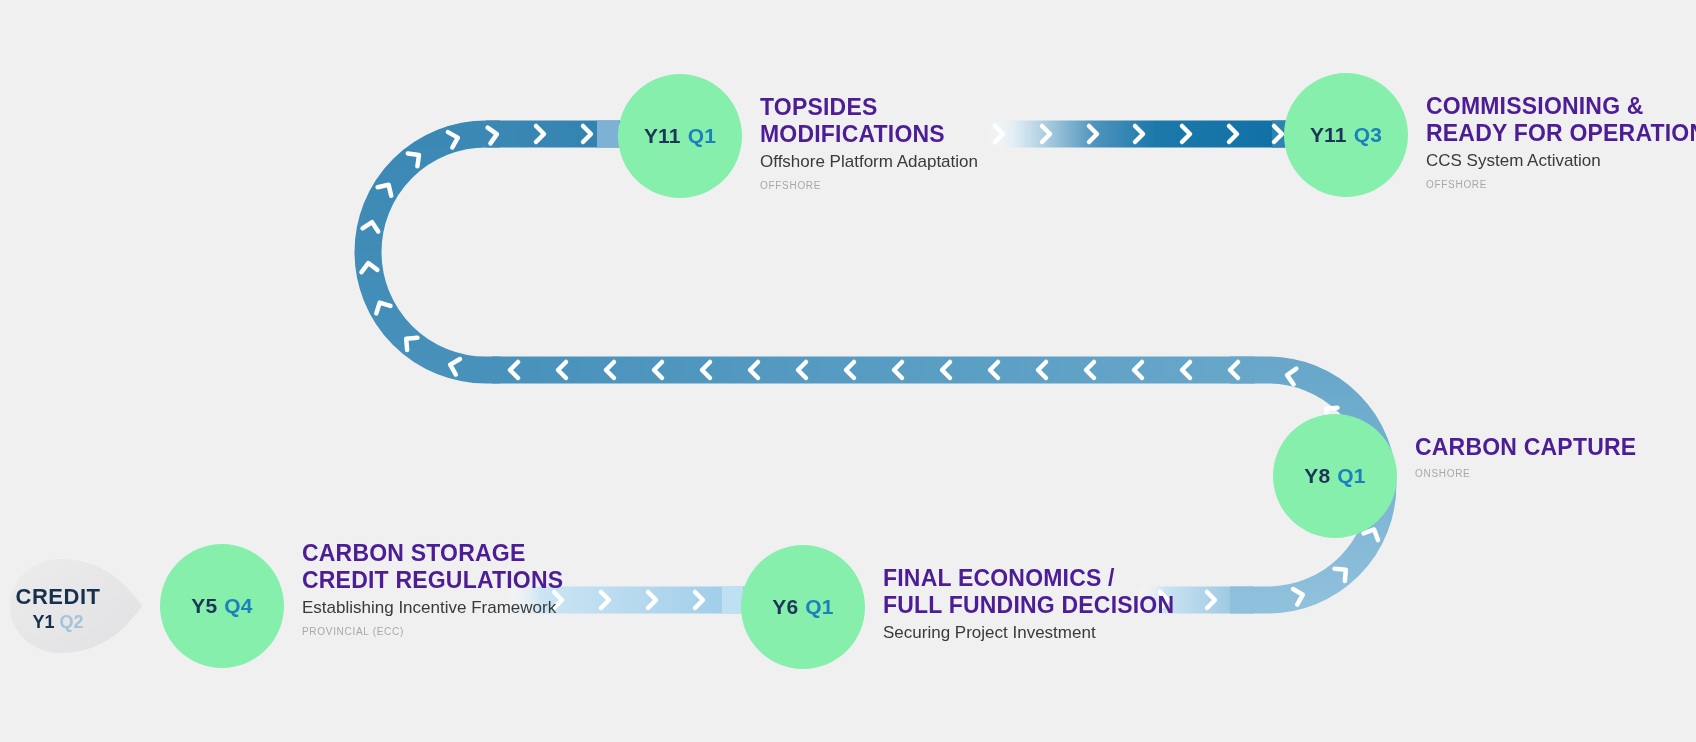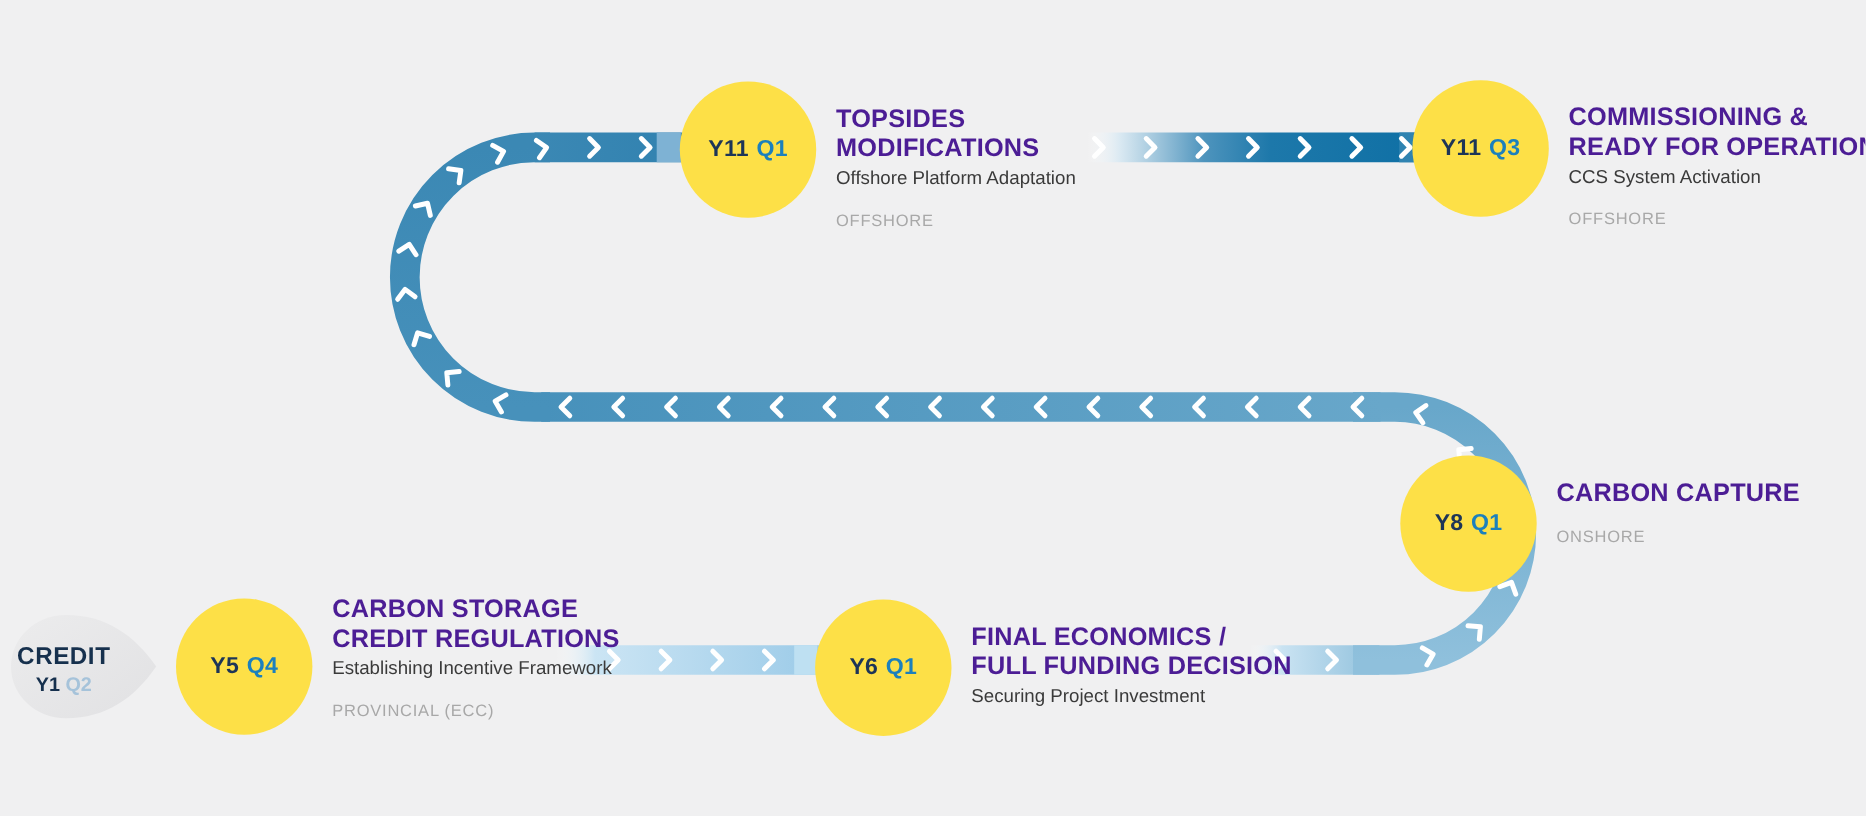--- a/index.html
+++ b/index.html
@@ -14,41 +14,41 @@
     background:#f0f0f1;
     overflow:hidden;
   }
   .canvas svg.pathlayer{position:absolute;left:0;top:0;}
 
   
   .node{
     position:absolute;
     width:124px;height:124px;
     border-radius:50%;
-    background:#fde047;
+    background:#86efac;
     display:flex;align-items:center;justify-content:center;
     gap:7px;
     font-weight:bold;font-size:21px;
     letter-spacing:.2px;
   }
   .node .yr{color:#1d3557;}
   .node .qt{color:#1c80bd;}
 
   
   .info{position:absolute;white-space:nowrap;}
   .info .title{
     font-weight:bold;font-size:23px;line-height:27px;
     color:#4c1d95;letter-spacing:.2px;
   }
   .info .subtitle{
     font-size:17px;line-height:22px;color:#3a3a3a;margin-top:3px;
   }
   .info .tag{
-    font-size:15px;line-height:15px;color:#a8a8a8;
-    letter-spacing:.7px;margin-top:20px;
+    font-size:10px;line-height:15px;color:#a8a8a8;
+    letter-spacing:.7px;margin-top:5px;
   }
 
   
   .start-label{
     position:absolute;left:0;top:584px;width:116px;
     text-align:center;white-space:nowrap;
   }
   .start-label .s1{font-weight:bold;font-size:22px;color:#16304d;letter-spacing:.5px;}
   .start-label .s2{font-weight:bold;font-size:18px;margin-top:2px;}
   .start-label .s2 .y{color:#16304d;margin-top:48px;}

